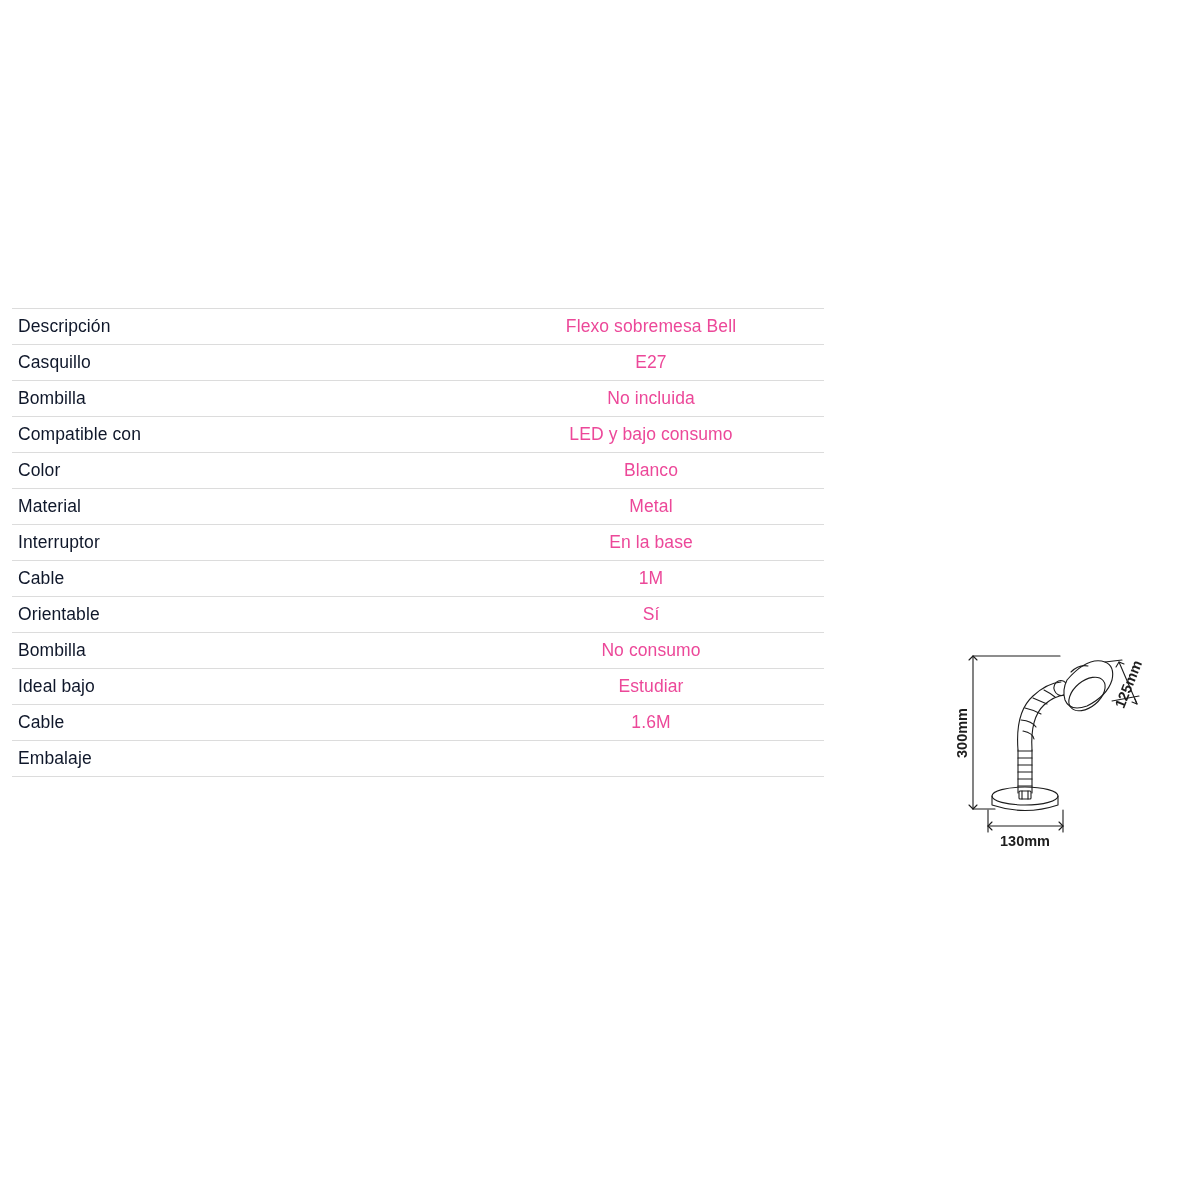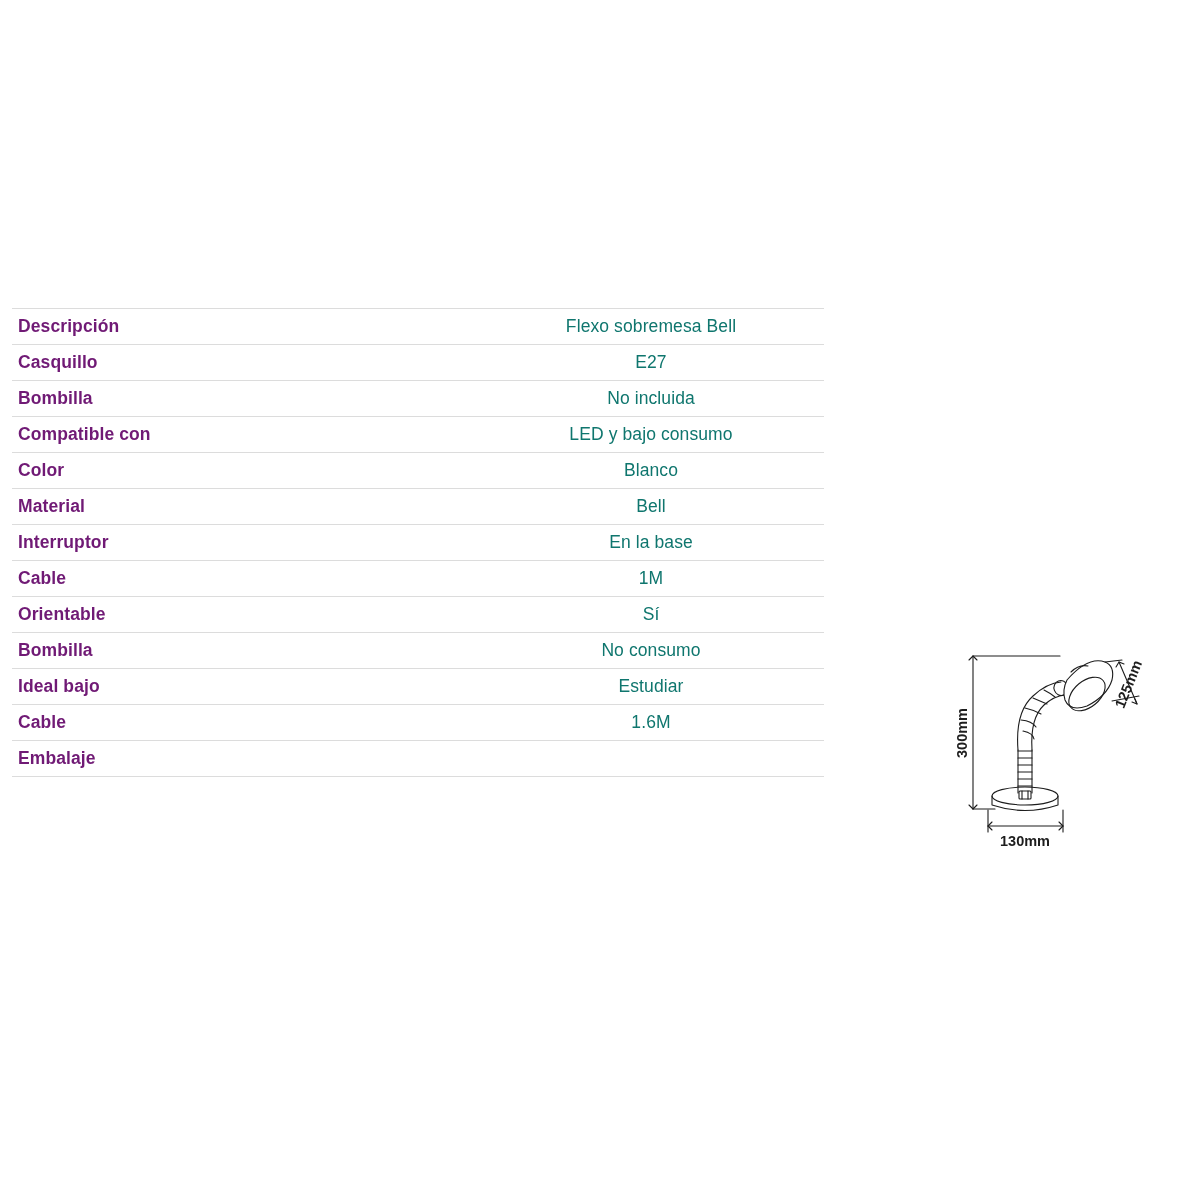--- a/index.html
+++ b/index.html
@@ -32,28 +32,28 @@
   }
   .spec-table td {
     padding: 0;
     height: 35px;
     vertical-align: middle;
     font-size: 17.5px;
     line-height: 1.25;
   }
   .spec-label {
     width: 460px;
-    font-weight: bold;
-    color: #701a75;
+    font-weight: normal;
+    color: #0f172a;
     padding-left: 6px !important;
     letter-spacing: 0.1px;
   }
   .spec-value {
     text-align: center;
-    color: #0f766e;
+    color: #ec4899;
     font-weight: normal;
     letter-spacing: 0.1px;
   }
 
   
   .dimension-figure {
     position: absolute;
     left: 955px;
     top: 600px;
     width: 200px;
@@ -89,21 +89,21 @@
     <tr>
       <td class="spec-label">Compatible con</td>
       <td class="spec-value">LED y bajo consumo</td>
     </tr>
     <tr>
       <td class="spec-label">Color</td>
       <td class="spec-value">Blanco</td>
     </tr>
     <tr>
       <td class="spec-label">Material</td>
-      <td class="spec-value">Bell</td>
+      <td class="spec-value">Metal</td>
     </tr>
     <tr>
       <td class="spec-label">Interruptor</td>
       <td class="spec-value">En la base</td>
     </tr>
     <tr>
       <td class="spec-label">Cable</td>
       <td class="spec-value">1M</td>
     </tr>
     <tr>

